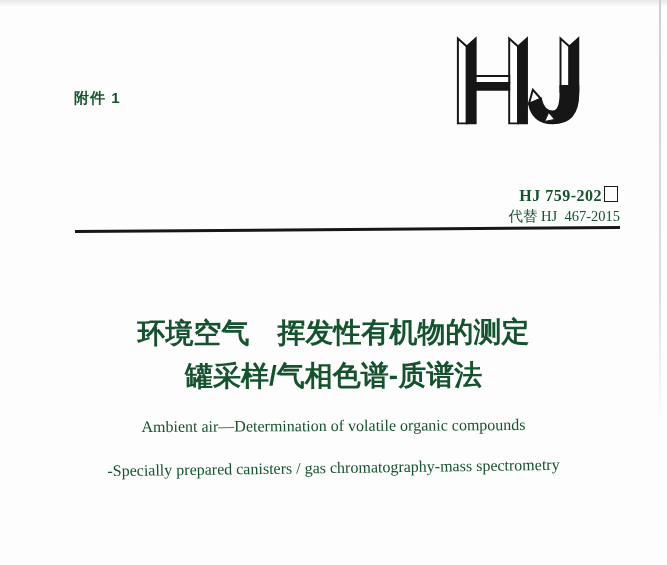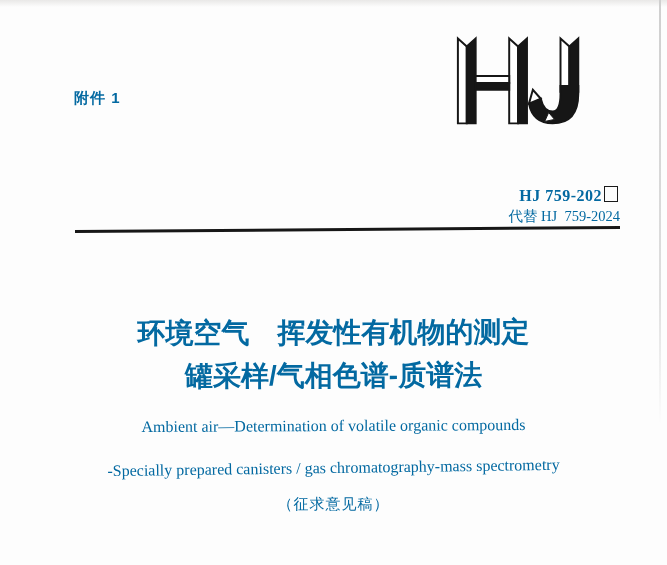--- a/index.html
+++ b/index.html
@@ -2,21 +2,21 @@
 <html><head>
 <meta charset="utf-8">
 <style>
   html,body{margin:0;padding:0;background:#e8e8e8;}
   .page{
     position:relative;
     width:667px;height:565px;
     margin:0 auto;
     background:#fdfdfd;
     overflow:hidden;
-    color:#0369a1;
+    color:#14532d;
     font-family:"Liberation Serif", serif;
   }
   
   .scan-top-noise{
     position:absolute;left:0;top:0;right:0;height:7px;
     background:linear-gradient(to bottom, rgba(195,193,190,0.35), rgba(255,255,255,0));
   }
   .scan-right-line{
     position:absolute;right:6px;top:0;width:2px;height:425px;
     background:linear-gradient(to bottom,#cfcfcf 0%,#dedede 70%,rgba(255,255,255,0) 100%);
@@ -108,28 +108,27 @@
       <polygon points="80,76 92,71 84,62" fill="#ffffff"></polygon>
       <polygon points="96,94 106,92 100,85" fill="#ffffff" stroke-width="1"></polygon>
     </g>
   </svg>
 
 
   <div class="std-number">
     <span>HJ 759-202</span><span class="year-box"></span>
   </div>
 
-  <div class="replaces">代替 HJ  759-2024</div>
+  <div class="replaces">代替 HJ  467-2015</div>
 
   <div class="header-rule"></div>
 
   <div class="cn-title">
     <div>环境空气　挥发性有机物的测定</div>
     <div>罐采样/气相色谱-质谱法</div>
   </div>
 
   <div class="en-title-1">Ambient air—Determination of volatile organic compounds</div>
 
   <div class="en-title-2">-Specially prepared canisters / gas chromatography-mass spectrometry</div>
 
-  <div class="draft-note">（征求意见稿）</div>
 
 </div>
 
 </body></html>

